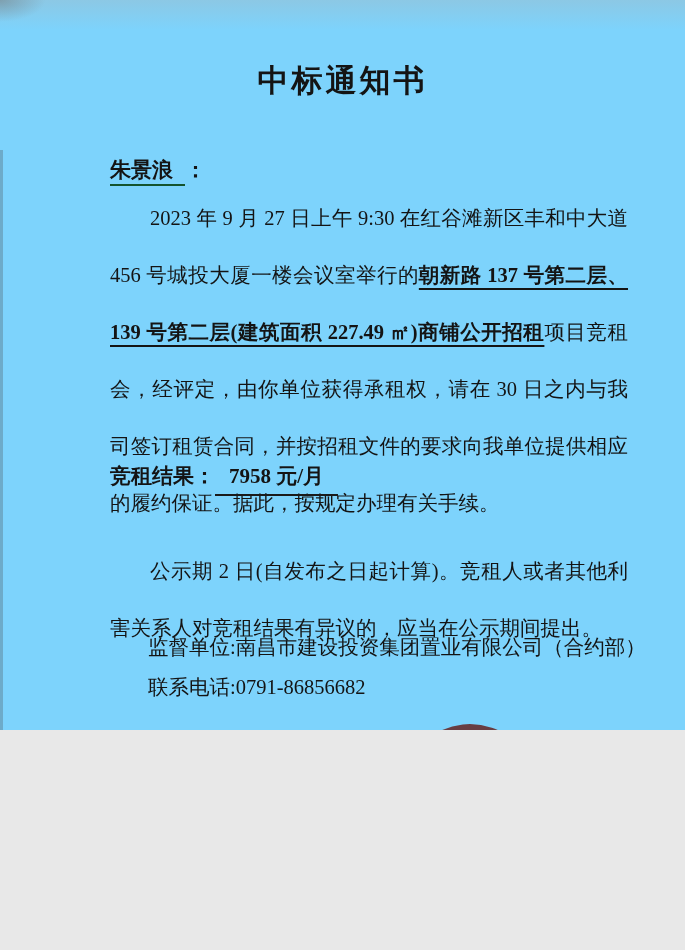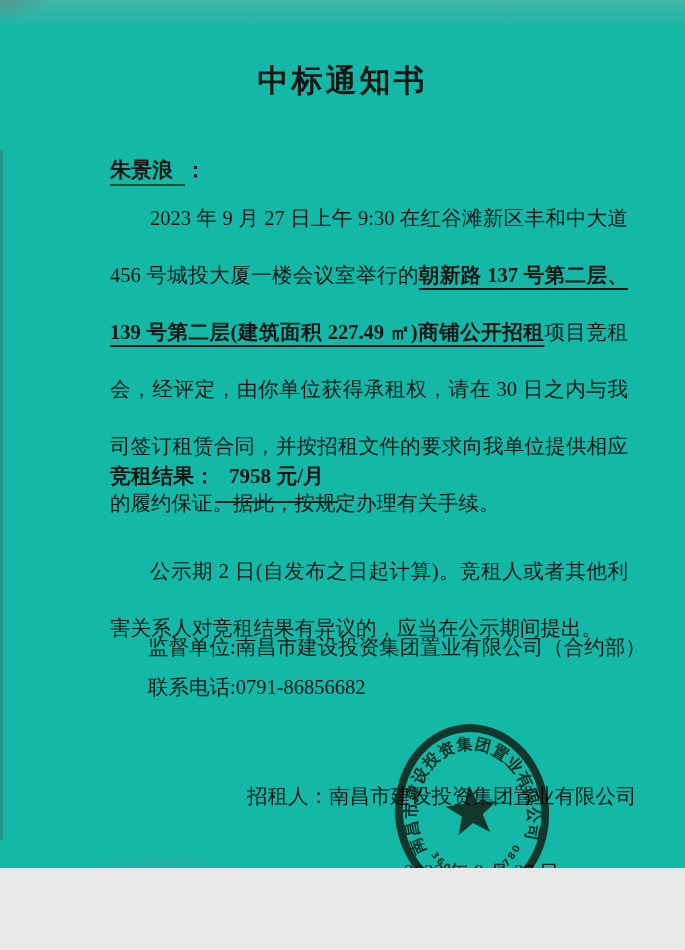--- a/index.html
+++ b/index.html
@@ -1,19 +1,19 @@
 <!DOCTYPE html>
 <html><head>
 <meta charset="utf-8">
 <style>
   html,body{margin:0;padding:0;background:#e8e8e8;}
   .page{
     position:relative;
-    width:685px;height:868px;
-    background:#14b8a6;
+    width:685px;height:730px;
+    background:#7dd3fc;
     overflow:hidden;
     font-family:"Liberation Serif","DejaVu Serif",serif;
     color:#141414;
     margin:0 auto;
   }
   
   .scan-shade-top{position:absolute;top:0;left:0;right:0;height:30px;
     background:linear-gradient(180deg,rgba(175,175,175,.30),rgba(255,255,255,0));}
   .scan-corner{position:absolute;top:0;left:0;width:46px;height:22px;
     background:radial-gradient(ellipse at top left,rgba(110,110,110,.45),rgba(255,255,255,0) 70%);}
@@ -26,21 +26,21 @@
     text-align:center;font-size:31px;font-weight:700;letter-spacing:3px;}
   .addressee{position:absolute;left:110px;top:156px;font-size:21px;font-weight:700;}
   .addressee .name{border-bottom:2px solid #14532d;padding-right:12px;padding-bottom:2px;}
   .para{position:absolute;left:110px;width:518px;
     font-size:20.5px;line-height:57px;text-align:justify;text-justify:inter-ideograph;}
   .para1{top:190px;text-indent:40px;}
   .para2{top:543px;text-indent:40px;}
   .seg-bold-underline{font-weight:700;text-decoration:underline;
     text-underline-offset:6px;text-decoration-thickness:1.7px;}
   .result-line{position:absolute;left:110px;top:462px;font-size:21px;font-weight:700;}
-  .result-value{border-bottom:2px solid #1a1a1a;padding:0 14px 13px 14px;}
+  .result-value{border-bottom:2px solid #1a1a1a;padding:0 14px 6px 14px;}
   .info-line{position:absolute;left:148px;font-size:20.5px;}
   .supervisor{top:633px;}
   .contact{top:673px;}
   .sig-line{position:absolute;left:247px;top:782px;font-size:20.5px;}
   .date-line{position:absolute;left:404px;top:859px;font-size:20px;}
   
   .seal{position:absolute;left:392px;top:722px;width:160px;height:180px;
     mix-blend-mode:multiply;opacity:.92;transform:rotate(-6deg);}
 </style>
 </head>

